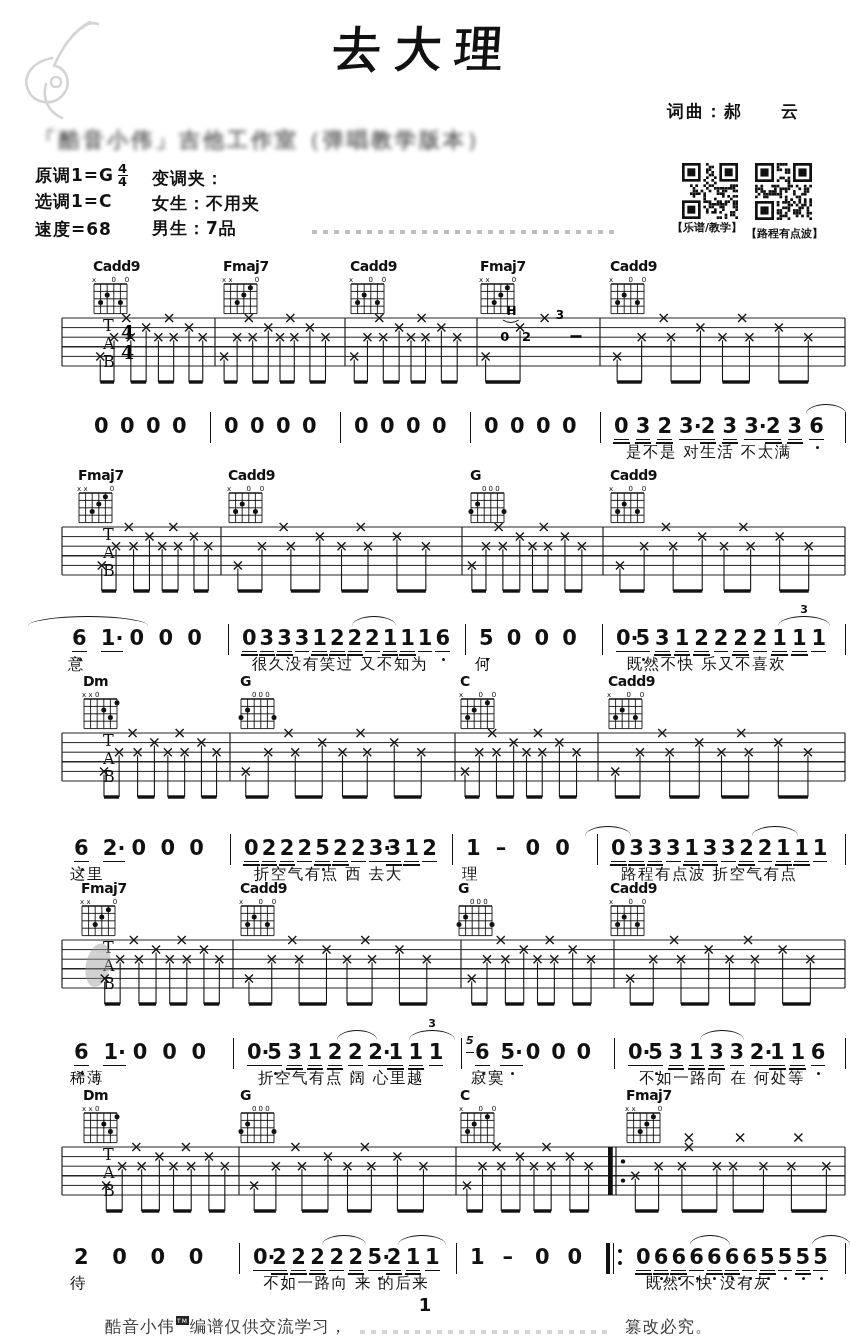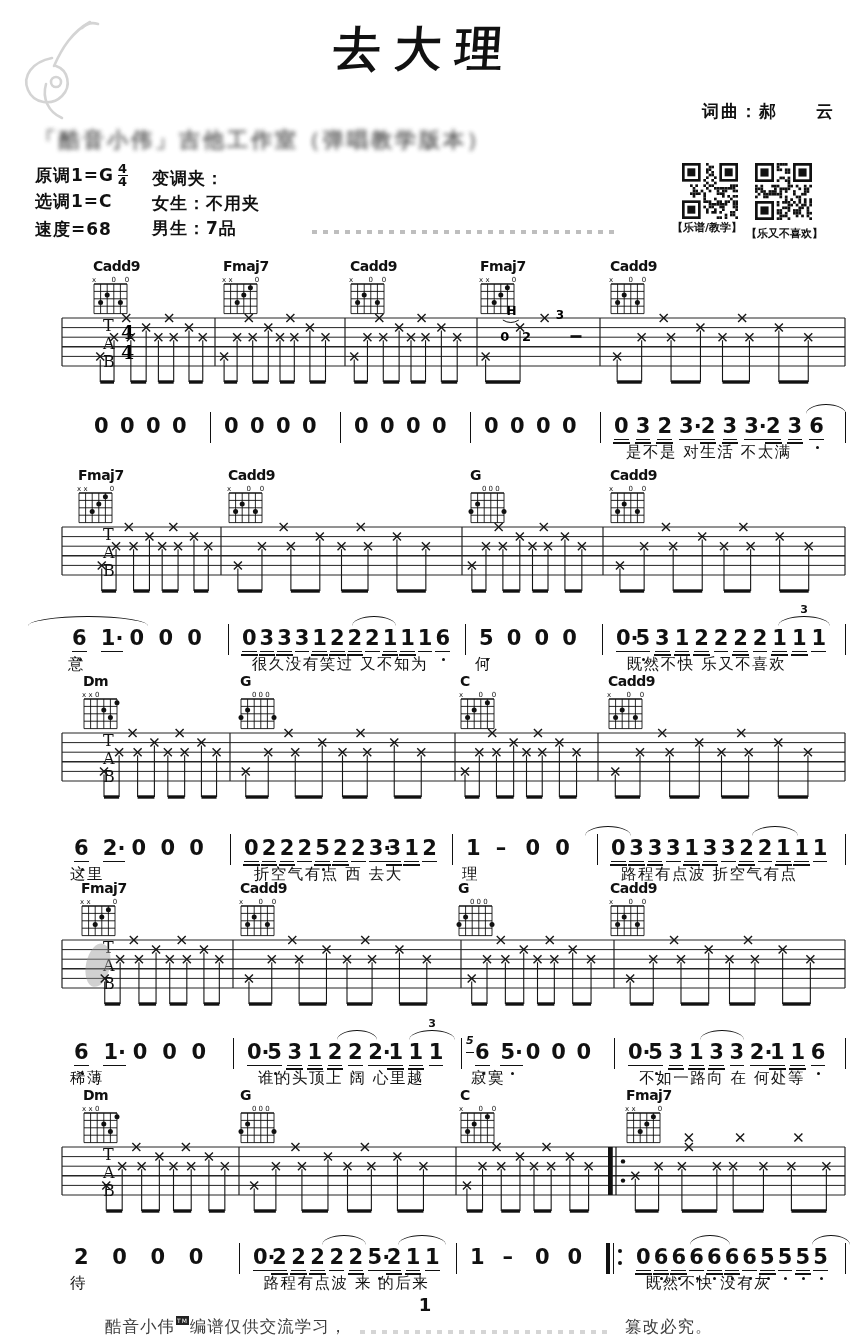--- a/index.html
+++ b/index.html
@@ -3,21 +3,21 @@
 <meta charset="utf-8">
 <style>
   html,body{margin:0;padding:0;background:#e8e8e8;}
   #page{position:relative;width:850px;height:1343px;background:#fff;margin:0 auto;
         font-family:"DejaVu Sans",sans-serif;color:#111;overflow:hidden;}
   .abs{position:absolute;}
   #title{left:0;right:0;top:18px;text-align:center;font-family:"DejaVu Serif",serif;
          font-weight:bold;font-size:47px;letter-spacing:14px;transform:skewX(-4deg);}
   #performer{left:0;right:0;top:82px;text-align:center;font-family:"DejaVu Serif",serif;
          font-weight:bold;font-style:italic;font-size:20px;letter-spacing:6px;}
-  #credit{right:15px;top:100px;font-size:17px;font-weight:bold;letter-spacing:2px;}
+  #credit{right:50px;top:100px;font-size:17px;font-weight:bold;letter-spacing:2px;}
   #watermark{left:35px;top:126px;font-size:21px;font-weight:bold;color:#555;
          filter:blur(2.3px) contrast(1.2);letter-spacing:3px;opacity:.85;}
   .info{font-size:17px;font-weight:bold;letter-spacing:1px;}
   .frac{display:inline-block;vertical-align:middle;text-align:center;font-size:13px;
         font-weight:bold;line-height:12px;margin-left:4px;}
   .frac b{display:block;border-top:1px solid #111;}
   .dotsline{height:4px;background-image:repeating-linear-gradient(90deg,#8a8a8a 0 5px,transparent 5px 11px);
         opacity:.55;filter:blur(.5px);}
   .qrcap{font-size:11px;font-weight:bold;letter-spacing:0px;}
   .jnote{position:absolute;font-size:21px;font-weight:bold;line-height:22px;height:24px;
@@ -308,21 +308,21 @@
       <rect x="2.7142857142857144" y="2.7142857142857144" width="13.571428571428573" height="13.571428571428573" fill="#fff"></rect>
       <rect x="5.428571428571429" y="5.428571428571429" width="8.142857142857142" height="8.142857142857142" fill="#111"></rect>
       <rect x="38" y="0" width="19" height="19" fill="#111"></rect>
       <rect x="40.714285714285715" y="2.7142857142857144" width="13.571428571428573" height="13.571428571428573" fill="#fff"></rect>
       <rect x="43.42857142857143" y="5.428571428571429" width="8.142857142857142" height="8.142857142857142" fill="#111"></rect>
       <rect x="0" y="38" width="19" height="19" fill="#111"></rect>
       <rect x="2.7142857142857144" y="40.714285714285715" width="13.571428571428573" height="13.571428571428573" fill="#fff"></rect>
       <rect x="5.428571428571429" y="43.42857142857143" width="8.142857142857142" height="8.142857142857142" fill="#111"></rect>
     </svg>
   <div class="abs qrcap" style="left:672px;top:220px">【乐谱/教学】</div>
-  <div class="abs qrcap" style="left:746px;top:226px">【乐又不喜欢】</div>
+  <div class="abs qrcap" style="left:746px;top:226px">【路程有点波】</div>
 
   <div id="score">
       <div class="abs" style="left:0;top:0">
         <div class="chord" style="left:89px;top:260px"><div class="chordname">Cadd9</div><svg width="48" height="46">
             <text x="5" y="9" font-size="7" text-anchor="middle" fill="#111">x</text>
             <text x="24.799999999999997" y="9" font-size="7" text-anchor="middle" fill="#111">0</text>
             <text x="38" y="9" font-size="7" text-anchor="middle" fill="#111">0</text>
             <line x1="5" y1="11" x2="5" y2="40.6" stroke="#111" stroke-width="0.9"></line>
             <line x1="11.6" y1="11" x2="11.6" y2="40.6" stroke="#111" stroke-width="0.9"></line>
             <line x1="18.2" y1="11" x2="18.2" y2="40.6" stroke="#111" stroke-width="0.9"></line>
@@ -1705,21 +1705,21 @@
           <span class="jnote u1" style="left:247px;top:1041px">0·</span>
           <span class="jnote u1" style="left:267.2px;top:1041px">5<i class="od"></i></span>
           <span class="jnote u1" style="left:287.4px;top:1041px">3<i class="dl"></i></span>
           <span class="jnote u1" style="left:307.6px;top:1041px">1<i class="dl"></i></span>
           <span class="jnote u1" style="left:327.8px;top:1041px">2<i class="dl"></i></span>
           <span class="jnote u1" style="left:348px;top:1041px">2</span>
           <span class="jnote u1" style="left:368.2px;top:1041px">2·</span>
           <span class="jnote u1" style="left:388.4px;top:1041px">1<i class="dl"></i></span>
           <span class="jnote u1" style="left:408.6px;top:1041px">1<i class="dl"></i></span>
           <span class="jnote u1" style="left:428.79999999999995px;top:1041px">1</span>
-          <div class="lyric" style="left:258.11px;top:1068px">谁的头顶上 阔 心里越</div>
+          <div class="lyric" style="left:258.11px;top:1068px">折空气有点 阔 心里越</div>
           <div class="jbar" style="left:461px;top:1038px;height:31px"></div>
           <span class="jnote u1" style="left:475px;top:1041px">6<i class="od"></i><i class="gr">5</i></span>
           <span class="jnote u1" style="left:500.4px;top:1041px">5·<i class="od"></i></span>
           <span class="jnote" style="left:525.8px;top:1041px">0</span>
           <span class="jnote" style="left:551.2px;top:1041px">0</span>
           <span class="jnote" style="left:576.6px;top:1041px">0</span>
           <div class="lyric" style="left:471px;top:1068px">寂寞</div>
           <div class="jbar" style="left:614px;top:1038px;height:31px"></div>
           <span class="jnote u1" style="left:628px;top:1041px">0·</span>
           <span class="jnote u1" style="left:648.3px;top:1041px">5<i class="od"></i></span>
@@ -2063,21 +2063,21 @@
           <span class="jnote u1" style="left:253px;top:1246px">0·</span>
           <span class="jnote u1" style="left:272.1px;top:1246px">2<i class="dl"></i></span>
           <span class="jnote u1" style="left:291.2px;top:1246px">2<i class="dl"></i></span>
           <span class="jnote u1" style="left:310.3px;top:1246px">2<i class="dl"></i></span>
           <span class="jnote u1" style="left:329.4px;top:1246px">2</span>
           <span class="jnote u1" style="left:348.5px;top:1246px">2<i class="dl"></i></span>
           <span class="jnote u1" style="left:367.6px;top:1246px">5·<i class="od"></i></span>
           <span class="jnote u1" style="left:386.70000000000005px;top:1246px">2<i class="dl"></i></span>
           <span class="jnote u1" style="left:405.8px;top:1246px">1<i class="dl"></i></span>
           <span class="jnote u1" style="left:424.9px;top:1246px">1</span>
-          <div class="lyric" style="left:263.505px;top:1273px">路程有点波 来 的后来</div>
+          <div class="lyric" style="left:263.505px;top:1273px">不如一路向 来 的后来</div>
           <div class="jbar" style="left:456px;top:1243px;height:31px"></div>
           <span class="jnote" style="left:470px;top:1246px">1</span>
           <span class="jnote" style="left:502.5px;top:1246px">–</span>
           <span class="jnote" style="left:535px;top:1246px">0</span>
           <span class="jnote" style="left:567.5px;top:1246px">0</span>
           <div class="jbar-thick" style="left:606px;top:1243px;height:31px"></div>
           <div class="jbar" style="left:613px;top:1243px;height:31px"></div>
           <div class="jdot" style="left:618px;top:1249px"></div>
           <div class="jdot" style="left:618px;top:1261px"></div>
           <span class="jnote u1" style="left:636px;top:1246px">0<i class="dl"></i></span>

